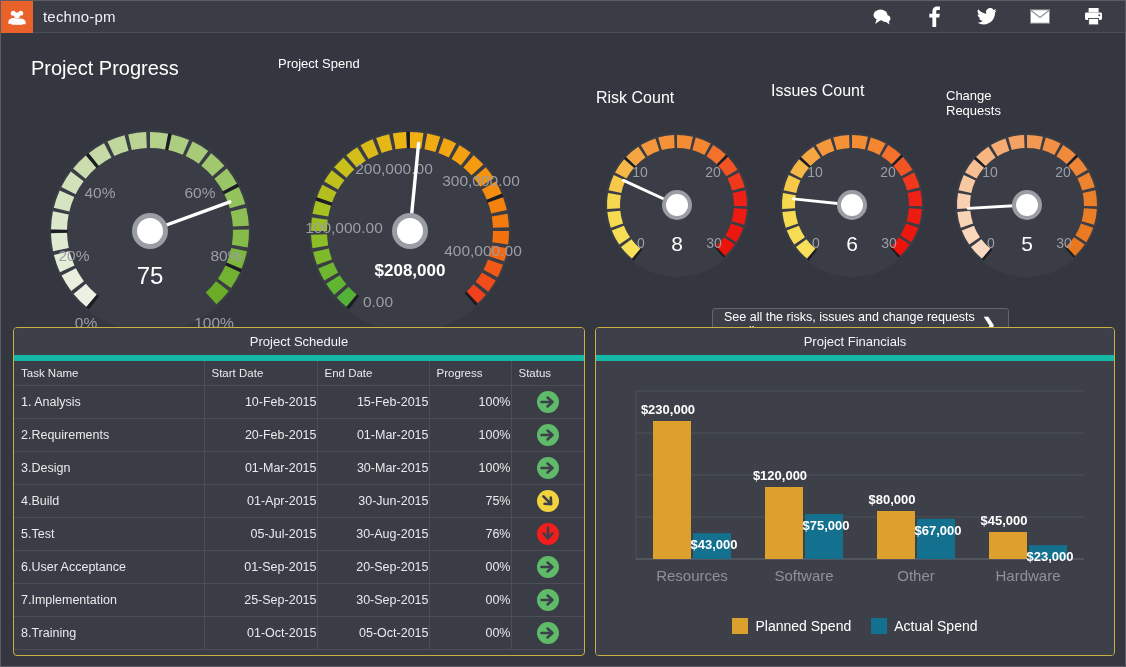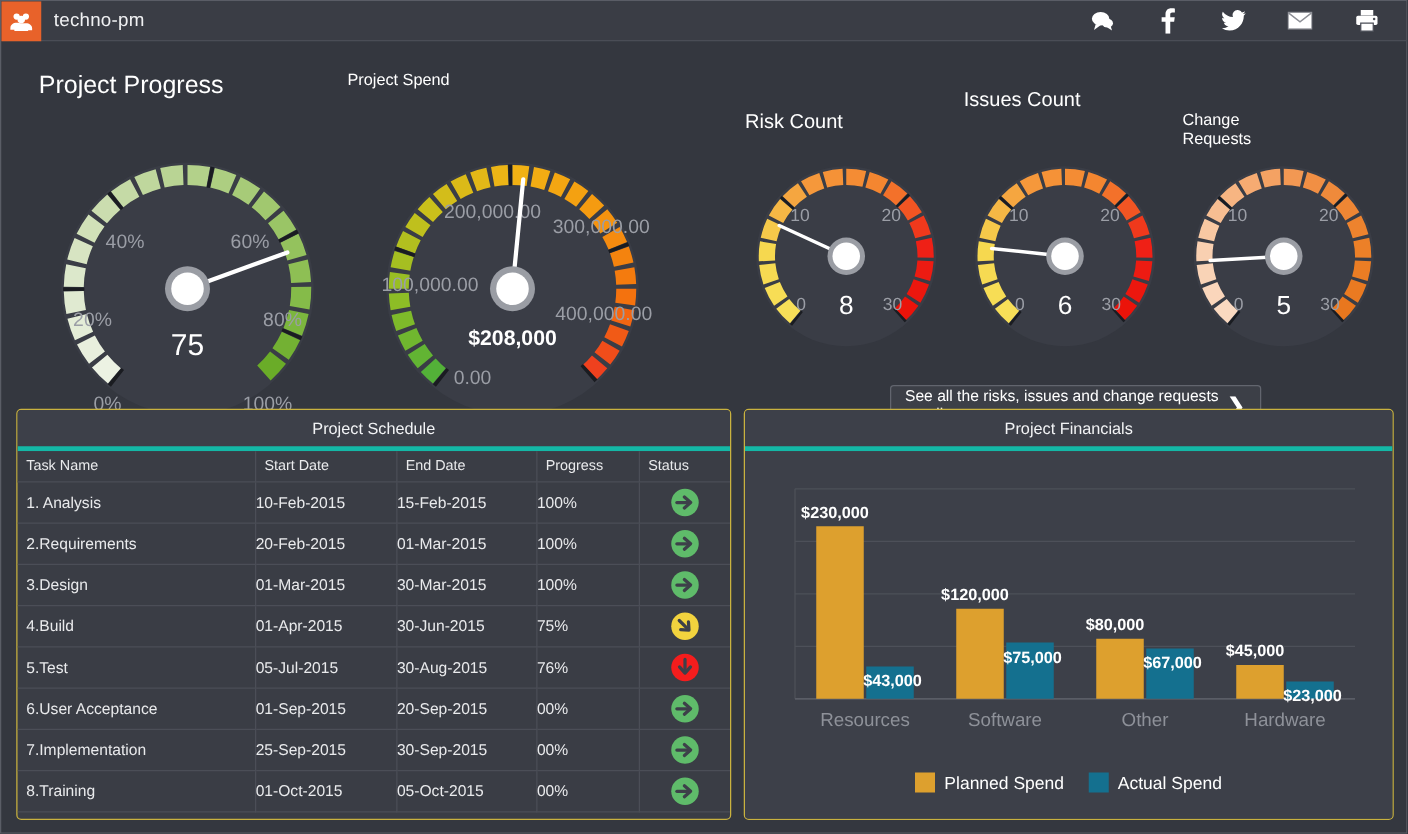--- a/index.html
+++ b/index.html
@@ -83,41 +83,41 @@
   .panel {
     position: absolute;
     border: 1px solid #c9b23f;
     border-radius: 4px;
     background: #3a3d45;
     overflow: hidden;
   }
   .panel-head {
     height: 33px;
     background: #3d4049;
-    border-bottom: 4px solid #14b8a6;
+    border-bottom: 6px solid #14b8a6;
     display: flex; align-items: center; justify-content: center;
     color: #f2f3f5; font-size: 13px;
   }
 
   
   #schedule-panel { left: 12px; top: 326px; width: 572px; height: 329px; }
   table.sched { width: 100%; border-collapse: collapse; table-layout: fixed; }
   table.sched th, table.sched td {
     border-right: 1px solid #4b4e57;
     border-bottom: 1px solid #4b4e57;
     color: #e9eaec;
     font-weight: normal;
   }
   table.sched th {
     font-size: 11.5px; text-align: left; padding: 6px 0 6px 7px;
     background: #3a3d45; height: 24px;
   }
   table.sched td { font-size: 12.5px; height: 33px; }
   td.c-task { padding-left: 7px; text-align: left; }
-  td.c-date, td.c-prog { text-align: left; }
+  td.c-date, td.c-prog { text-align: right; }
   td.c-status { text-align: center; }
   table.sched tr td:last-child, table.sched tr th:last-child { border-right: none; }
   .col-task { width: 190px; }
   .col-start { width: 113px; }
   .col-end { width: 112px; }
   .col-prog { width: 82px; }
   .col-status { width: 73px; }
   .status-ico { display: inline-block; vertical-align: middle; }
 
   
@@ -327,21 +327,21 @@
           <text class="gauge-label" x="114" y="46" font-size="14" text-anchor="middle">20</text>
           <text class="gauge-label" x="115" y="117" font-size="14" text-anchor="middle">30</text>
         </g>
         <line id="rc-needle" x1="78" y1="74" x2="24.383683390559717" y2="49.37703118557273" stroke="#ffffff" stroke-width="2.8" stroke-linecap="round"></line>
         <circle cx="78" cy="74" r="15" fill="#9a9da4"></circle>
         <circle cx="78" cy="74" r="11" fill="#ffffff"></circle>
         <text class="gauge-value" x="78" y="120" font-size="21" text-anchor="middle">8</text>
       </svg>
     </div>
 
-    <div class="gauge-title" style="left:770px; top:39px; width:160px; font-size:16px;">Issues Count</div>
+    <div class="gauge-title" style="left:770px; top:49px; width:160px; font-size:16px;">Issues Count</div>
     <div class="gauge-wrap" style="left:773px; top:98px; width:156px; height:152px;">
       <svg width="156" height="152" viewBox="0 0 156 152">
         <circle cx="78" cy="74" r="72" fill="#3a3d46"></circle>
         <g id="ic-arc">
             <path d="M33.00486732194224 127.62311101832846 A70 70 0 0 1 21.981347355321553 115.97511829494778 L32.38481141790469 108.17973918302891 A57 57 0 0 0 41.361106247867255 117.66453325778176 Z" fill="#f7df58"></path>
             <path d="M20.27274971236254 113.59248128405773 A70 70 0 0 1 12.776684238725352 99.41493814875538 L24.889585737247785 94.69502106398653 A57 57 0 0 0 30.993524765780926 106.23959190273271 Z" fill="#f7dd55"></path>
             <path d="M11.769629018697486 96.6613759440825 A70 70 0 0 1 8.350166622318099 80.99290429372155 L21.28513567817331 79.69422206774469 A57 57 0 0 0 24.069555058082237 92.45283469732432 Z" fill="#f6da52"></path>
             <path d="M8.11842892101123 78.0701380237333 A70 70 0 0 1 9.026073408260544 62.05858255828332 L21.835516918155008 64.27627436888784 A57 57 0 0 0 21.096434978537715 77.31425524789712 Z" fill="#f6d84f"></path>
             <path d="M9.586629922455515 59.18072894394127 A70 70 0 0 1 14.754888853139327 43.999068080787225 L26.50040949469917 49.57066972292674 A57 57 0 0 0 22.29197007971377 61.93287928292361 Z" fill="#f6c94a"></path>
             <path d="M16.066674197633944 41.3769536208223 A70 70 0 0 1 25.116930004319094 28.137369157102263 L34.93807157494555 36.65471488506899 A57 57 0 0 0 27.5685775609305 47.4355193769553 Z" fill="#f5b745"></path>

